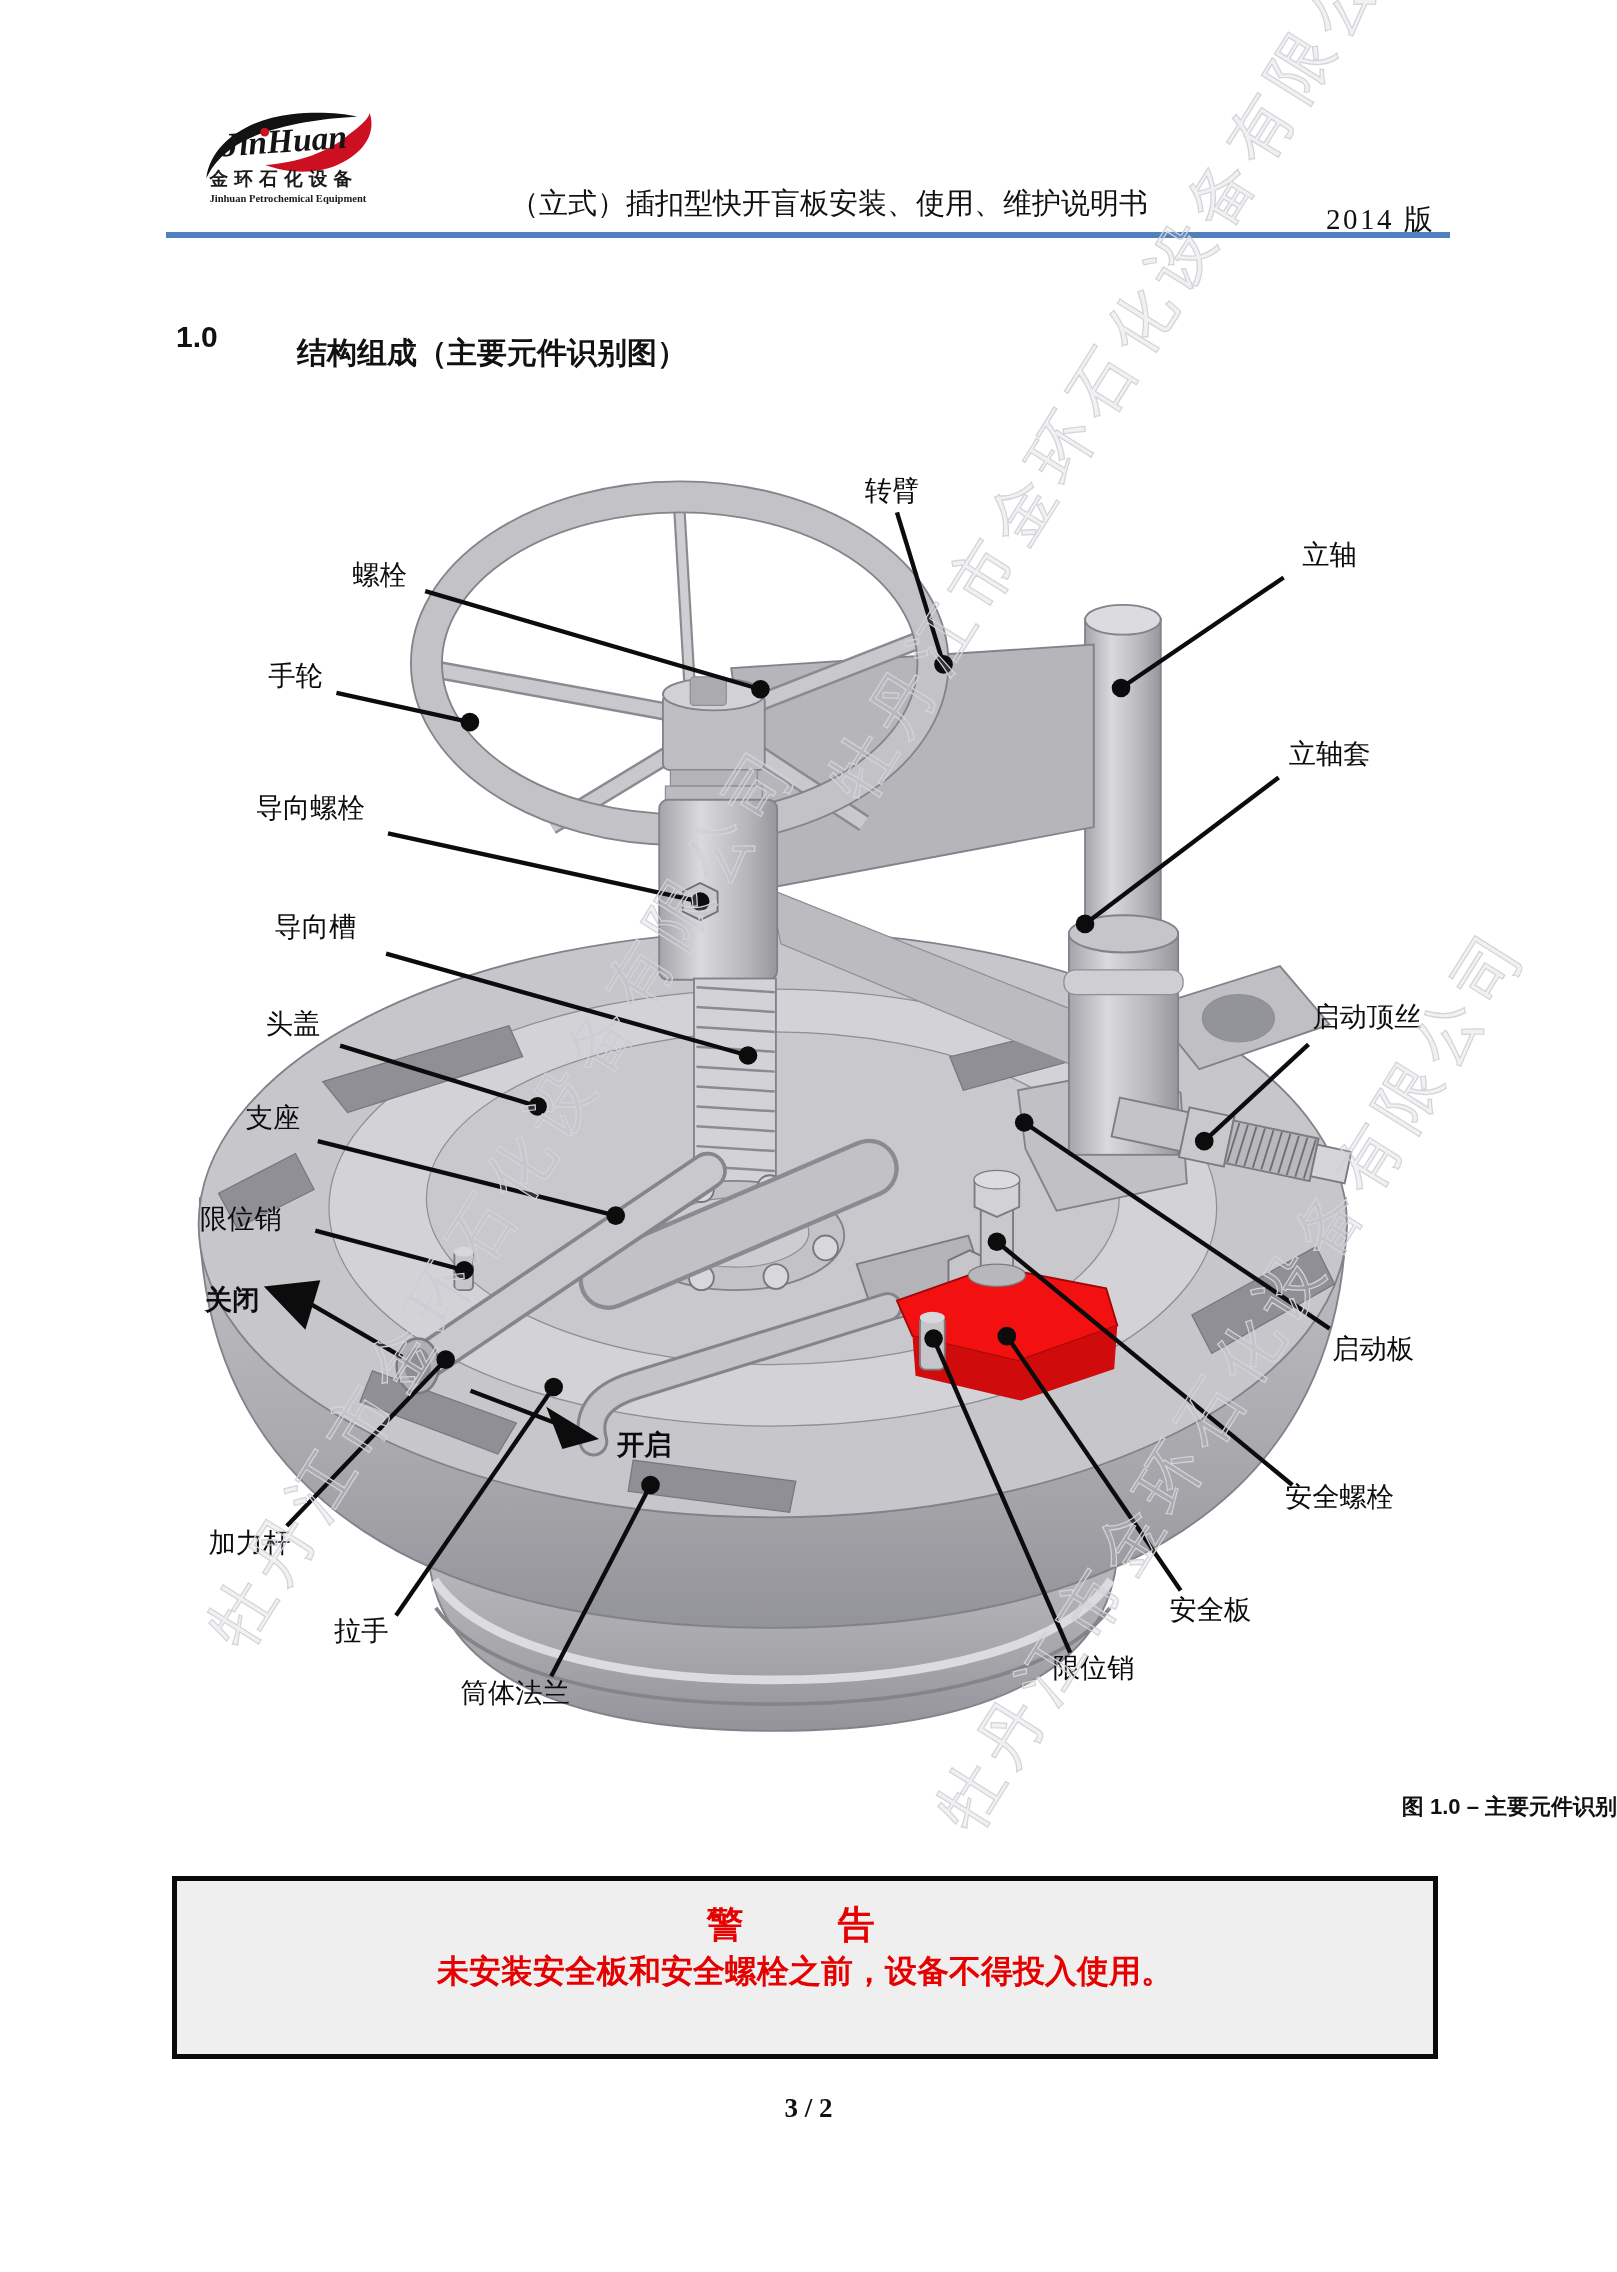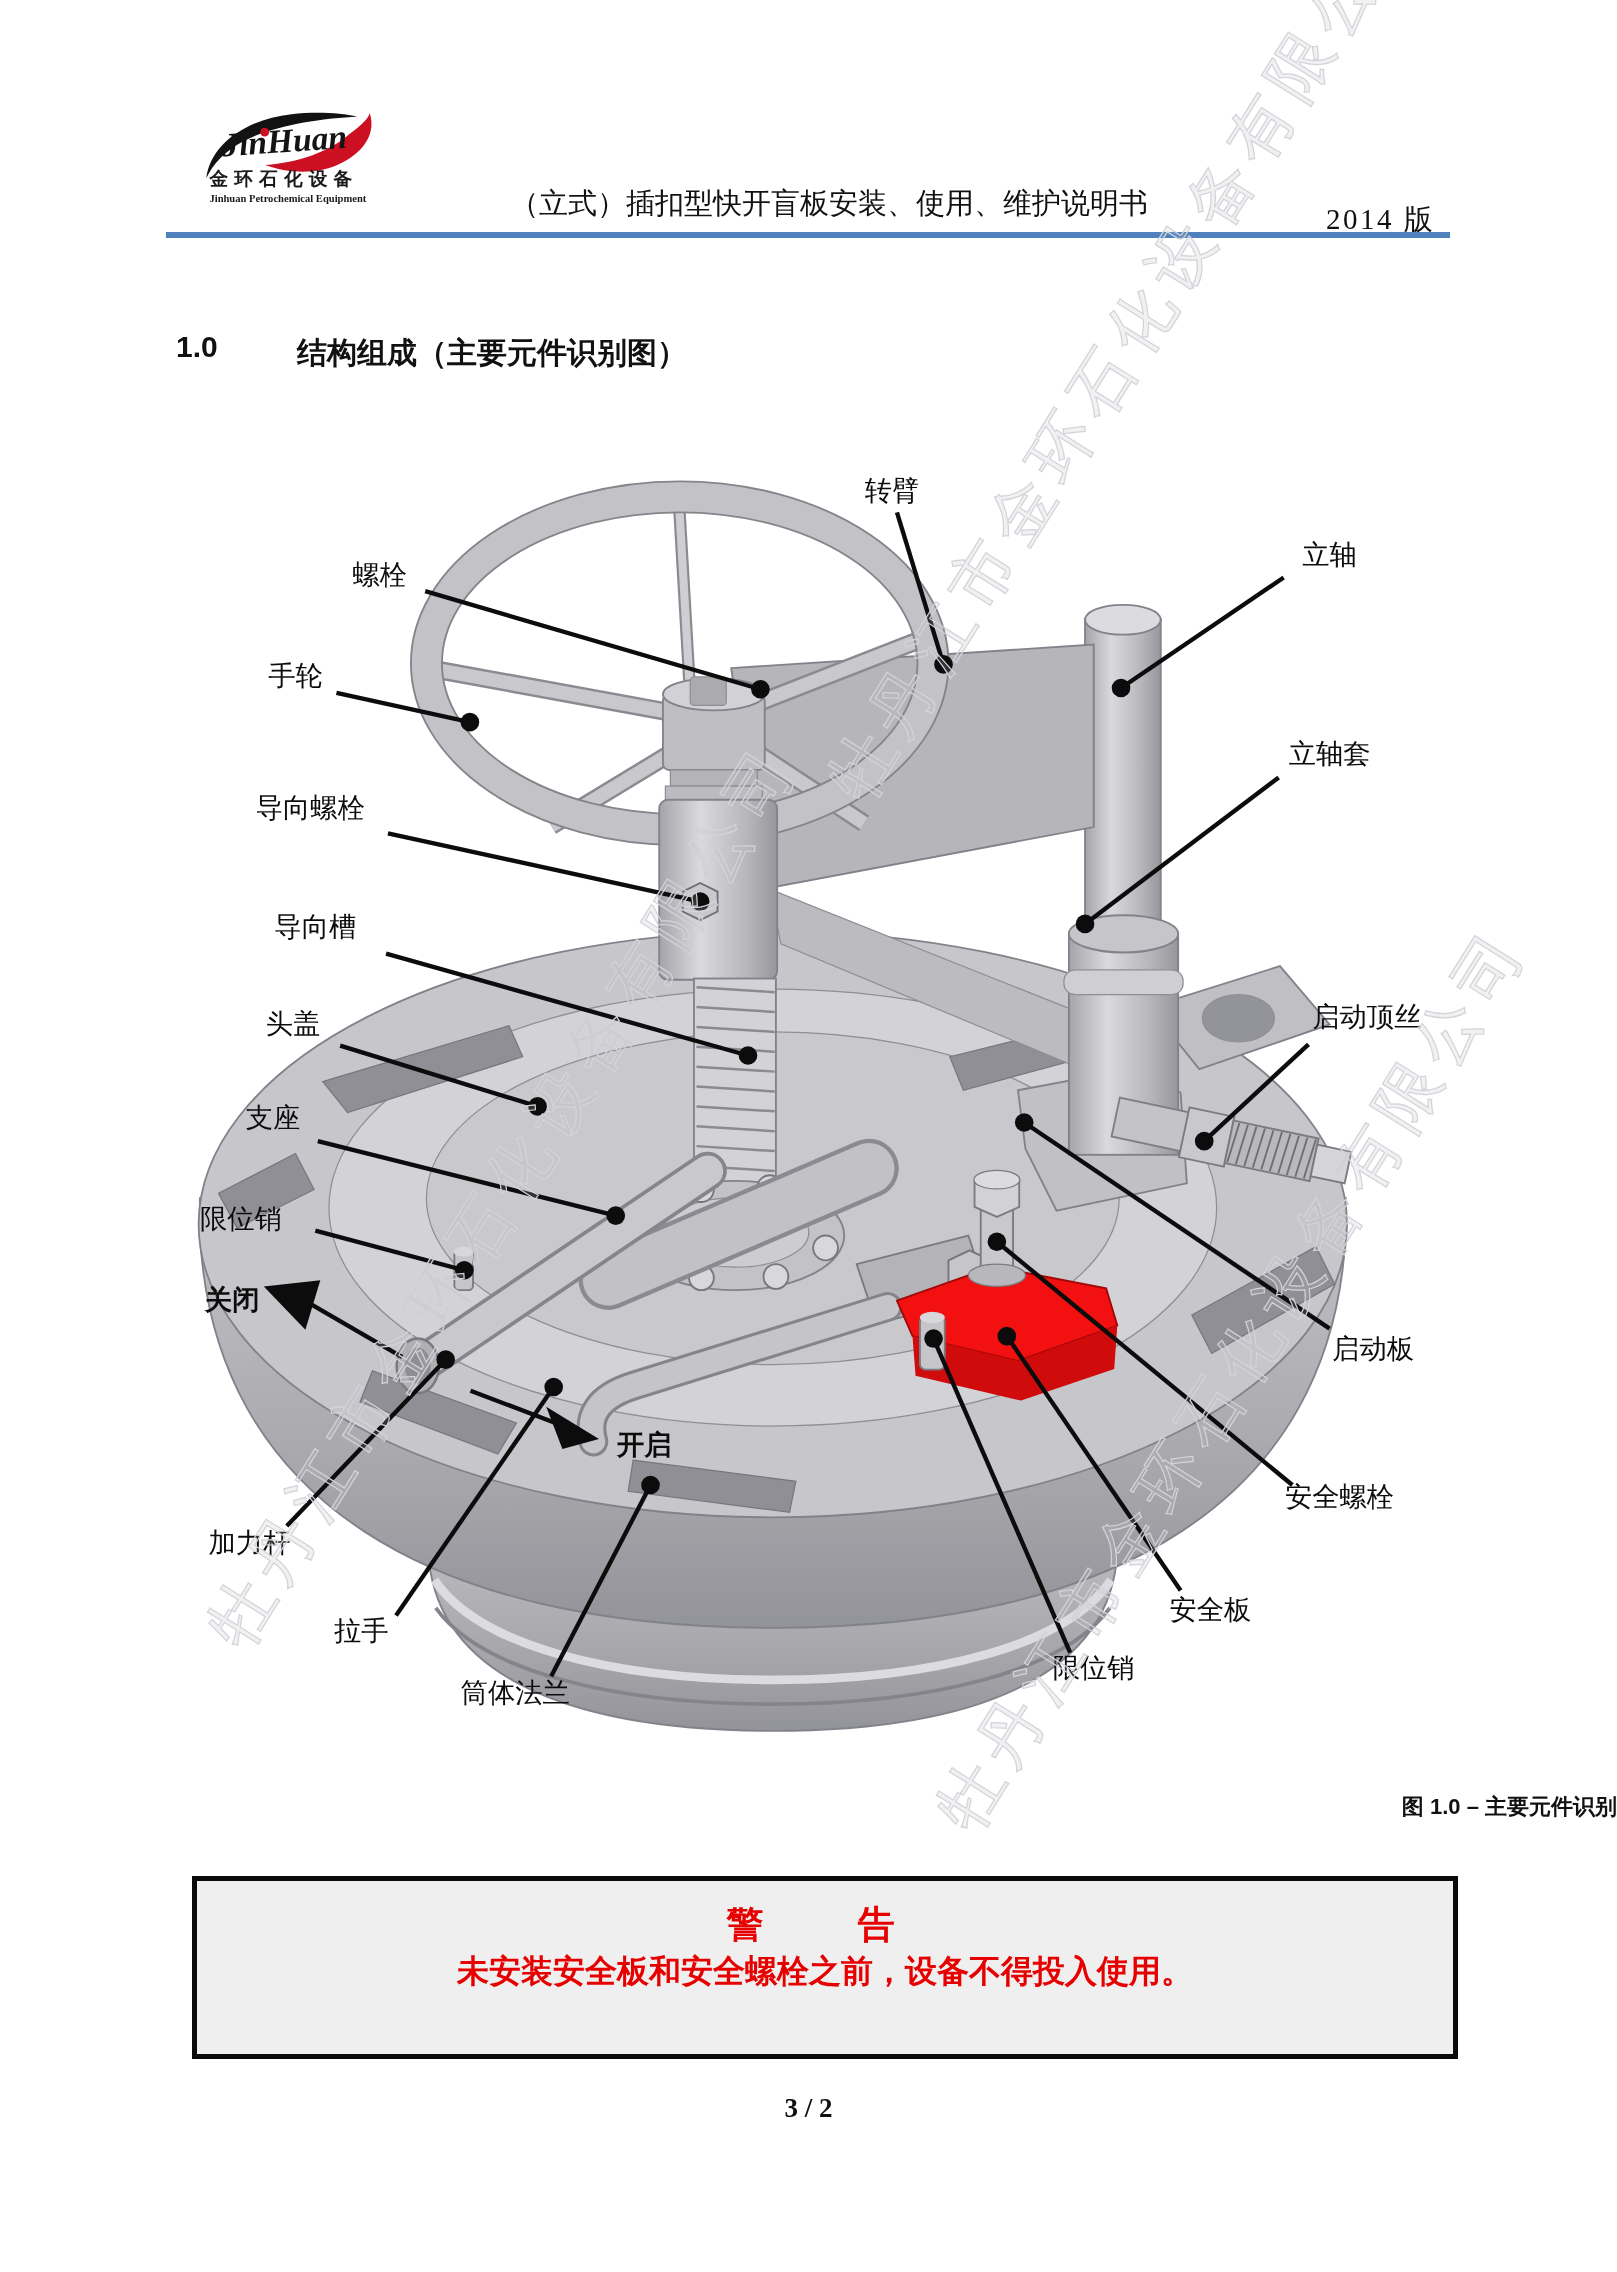--- a/index.html
+++ b/index.html
@@ -9,30 +9,30 @@
   .wm{position:absolute;white-space:nowrap;font-size:65px;letter-spacing:10px;
       font-family:"Liberation Serif","DejaVu Serif",serif;
       color:rgba(190,190,198,0.22);-webkit-text-stroke:1.2px #d3d3da;
       transform:translate(-50%,-50%) rotate(-58deg);z-index:6;pointer-events:none;}
   
   #logo{position:absolute;left:197px;top:109px;z-index:2;}
   #hdr-title{position:absolute;left:510px;top:184px;font-size:29px;z-index:2;}
   #hdr-edition{position:absolute;left:1326px;top:200px;font-size:29px;letter-spacing:2.5px;z-index:2;}
   #hdr-rule{position:absolute;left:166px;top:232px;width:1284px;height:5.6px;background:#4f81bd;z-index:2;}
   
-  #sec-num{position:absolute;left:176px;top:330px;font-size:30px;font-weight:bold;
+  #sec-num{position:absolute;left:176px;top:320px;font-size:30px;font-weight:bold;
            font-family:"Liberation Sans","DejaVu Sans",sans-serif;z-index:2;}
   #sec-title{position:absolute;left:297px;top:333px;font-size:30px;font-weight:bold;
            font-family:"Liberation Sans","DejaVu Sans",sans-serif;z-index:2;text-align:center;}
   
   #figure-svg{position:absolute;left:0;top:0;z-index:3;}
   #fig-caption{position:absolute;left:0;top:1792px;width:1617px;text-align:right;font-size:22px;
            font-weight:bold;font-family:"Liberation Sans","DejaVu Sans",sans-serif;z-index:4;}
   
-  #warning{position:absolute;left:192px;top:1876px;width:1256px;height:173px;background:#f0eff0;
+  #warning{position:absolute;left:172px;top:1876px;width:1256px;height:173px;background:#f0eff0;
            border:5.6px solid #0a0a0a;z-index:4;text-align:center;}
   #warning .w-title{margin-top:18.6px;font-size:37px;font-weight:bold;letter-spacing:28.6px;color:#e60000;
            font-family:"Liberation Sans","DejaVu Sans",sans-serif;}
   #warning .w-body{font-size:32px;font-weight:bold;color:#e60000;
            font-family:"Liberation Sans","DejaVu Sans",sans-serif;}
   
   #page-num{position:absolute;left:0;top:2093px;width:1617px;text-align:center;
             font-size:27px;font-weight:bold;z-index:4;}
   
   .ldr{stroke:#0c0c0c;stroke-width:7;}

